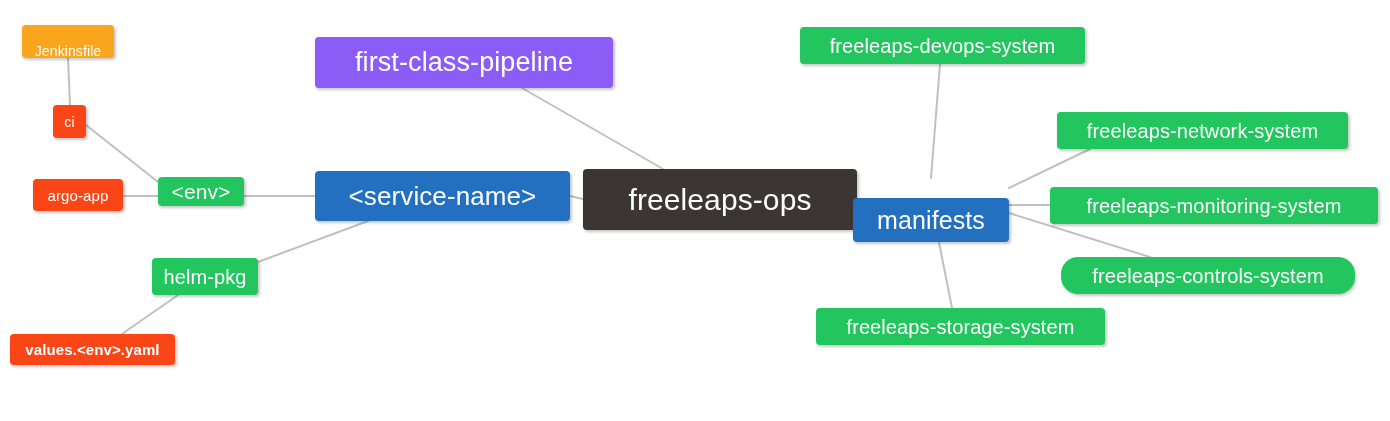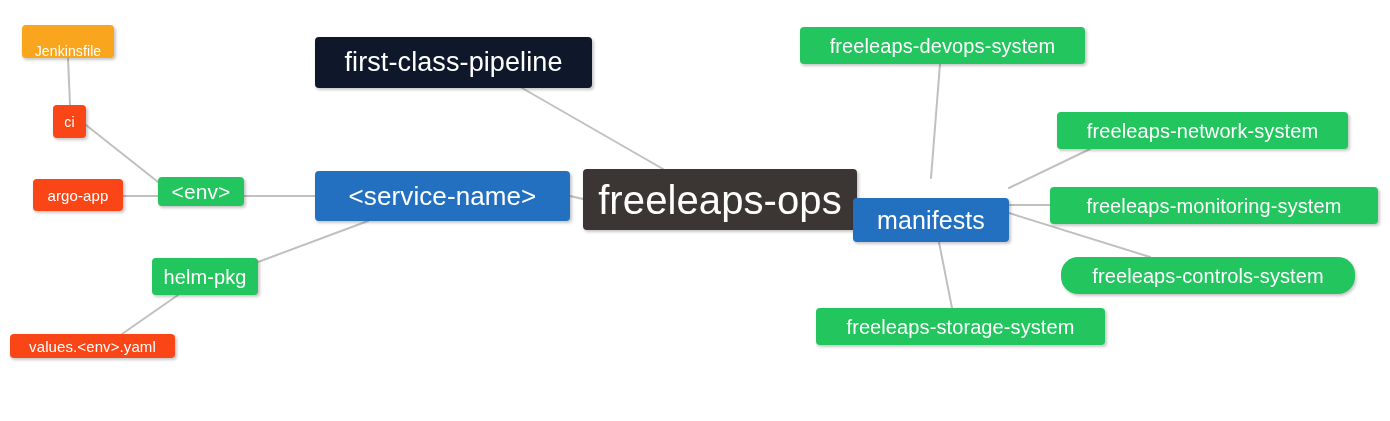--- a/index.html
+++ b/index.html
@@ -73,24 +73,24 @@
       </div>
       <div class="node" style="left: 33px; top: 179px; width: 90px; height: 32px; background: rgb(250, 70, 22); font-size: 15px;">
         <span class="node-label">argo-app</span>
       </div>
       <div class="node" style="left: 158px; top: 177px; width: 86px; height: 29px; background: rgb(34, 197, 94); font-size: 21px;">
         <span class="node-label">&lt;env&gt;</span>
       </div>
       <div class="node" style="left: 315px; top: 171px; width: 255px; height: 50px; background: rgb(36, 112, 192); font-size: 26px;">
         <span class="node-label">&lt;service-name&gt;</span>
       </div>
-      <div class="node" style="left: 315px; top: 37px; width: 277px; height: 51px; background: #0f172a; font-size: 27px;">
+      <div class="node" style="left: 315px; top: 37px; width: 298px; height: 51px; background: #8b5cf6; font-size: 27px;">
         <span class="node-label">first-class-pipeline</span>
       </div>
-      <div class="node" style="left: 583px; top: 169px; width: 274px; height: 61px; background: rgb(59, 54, 51); font-size: 40px;">
+      <div class="node" style="left: 583px; top: 169px; width: 274px; height: 61px; background: rgb(59, 54, 51); font-size: 30px;">
         <span class="node-label">freeleaps-ops</span>
       </div>
       <div class="node" style="left: 853px; top: 178px; width: 156px; height: 44px; background: rgb(36, 112, 192); font-size: 25px; margin-top: 20px;">
         <span class="node-label">manifests</span>
       </div>
       <div class="node" style="left: 800px; top: 27px; width: 285px; height: 37px; background: rgb(34, 197, 94); font-size: 20px;">
         <span class="node-label">freeleaps-devops-system</span>
       </div>
       <div class="node" style="left: 1057px; top: 112px; width: 291px; height: 37px; background: rgb(34, 197, 94); font-size: 20px;">
         <span class="node-label">freeleaps-network-system</span>
@@ -100,17 +100,17 @@
       </div>
       <div class="node" style="left: 1061px; top: 257px; width: 294px; height: 37px; background: rgb(34, 197, 94); font-size: 20px; border-radius: 17px;">
         <span class="node-label">freeleaps-controls-system</span>
       </div>
       <div class="node" style="left: 816px; top: 308px; width: 289px; height: 37px; background: rgb(34, 197, 94); font-size: 20px;">
         <span class="node-label">freeleaps-storage-system</span>
       </div>
       <div class="node" style="left: 152px; top: 258px; width: 106px; height: 37px; background: rgb(34, 197, 94); font-size: 20px;">
         <span class="node-label">helm-pkg</span>
       </div>
-      <div class="node" style="left: 10px; top: 334px; width: 165px; height: 24px; background: rgb(250, 70, 22); font-size: 15px;">
+      <div class="node" style="left: 10px; top: 334px; width: 165px; height: 31px; background: rgb(250, 70, 22); font-size: 15px; font-weight: bold;">
         <span class="node-label">values.&lt;env&gt;.yaml</span>
       </div>
     </div>
 </div>
 
 </body></html>

